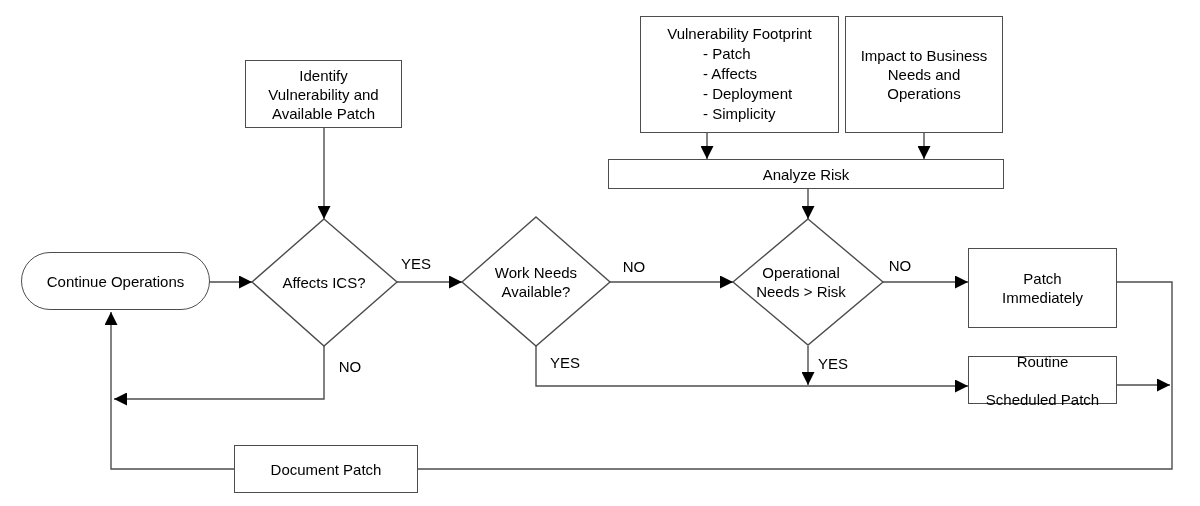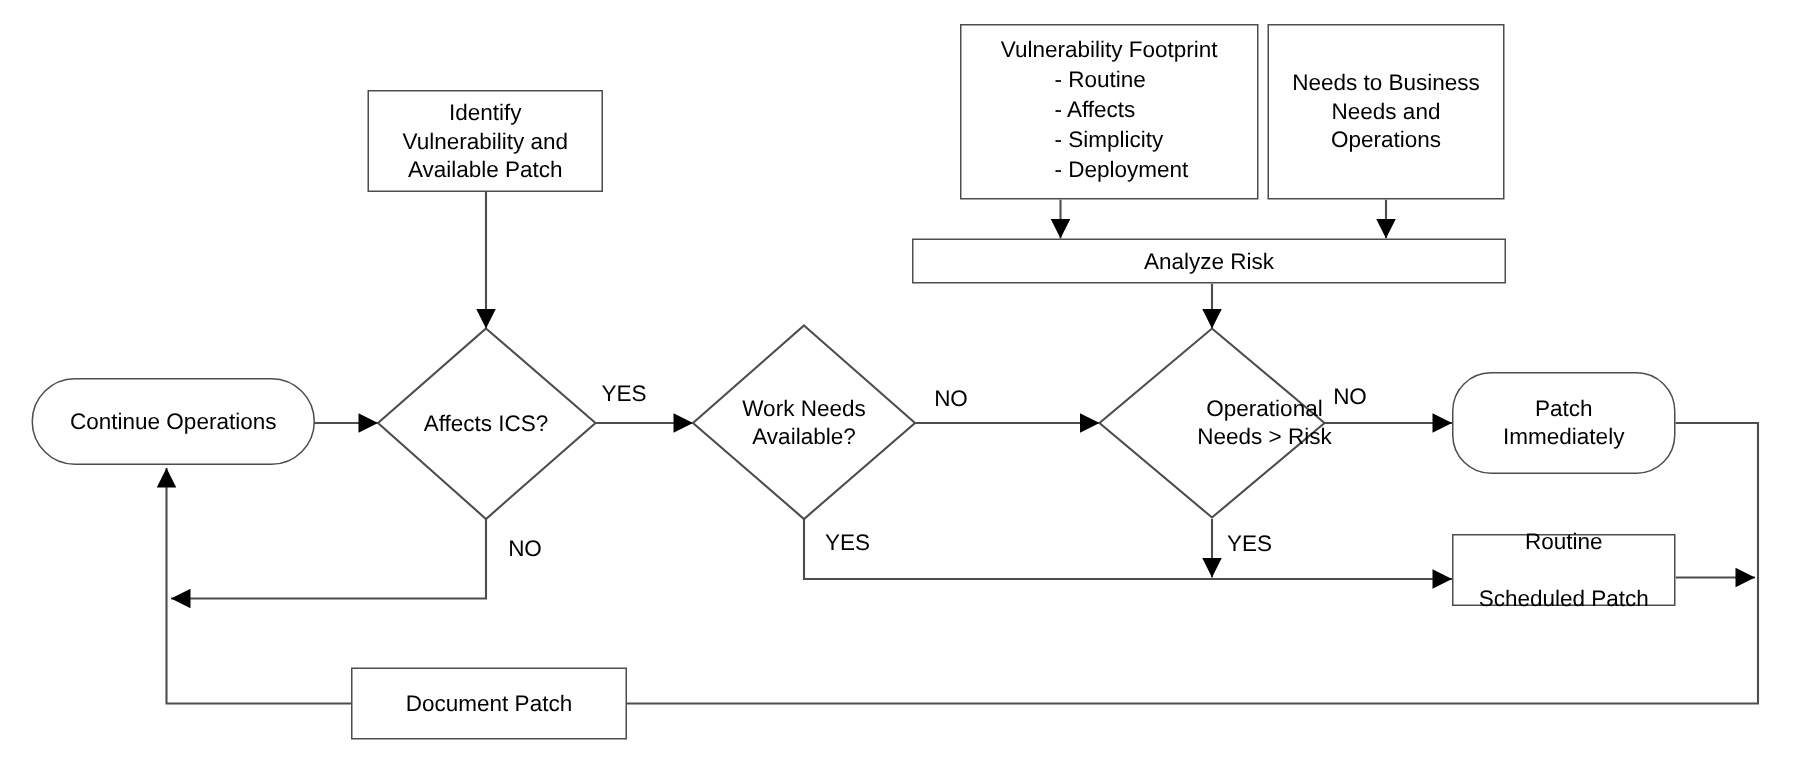--- a/index.html
+++ b/index.html
@@ -63,62 +63,62 @@
   </svg>
 
   <div class="node" style="left:245px;top:60px;width:157px;height:68px;">
     <div>Identify</div>
     <div>Vulnerability and</div>
     <div>Available Patch</div>
   </div>
 
   <div class="node vf" style="left:608px;top:16px;width:199px;height:117px;">
     <div class="vf-title">Vulnerability Footprint</div>
-    <div class="vf-item">- Routine</div>
+    <div class="vf-item">- Patch</div>
     <div class="vf-item">- Affects</div>
+    <div class="vf-item">- Deployment</div>
     <div class="vf-item">- Simplicity</div>
-    <div class="vf-item">- Deployment</div>
   </div>
 
   <div class="node" style="left:845px;top:16px;width:158px;height:117px;">
-    <div>Needs to Business</div>
+    <div>Impact to Business</div>
     <div>Needs and</div>
     <div>Operations</div>
   </div>
 
   <div class="node" style="left:608px;top:159px;width:396px;height:30px;">
     <div>Analyze Risk</div>
   </div>
 
   <div class="node stadium" style="left:21px;top:252px;width:189px;height:58px;">
     <div>Continue Operations</div>
   </div>
 
-  <div class="node" style="left:968px;top:248px;width:149px;height:68px;border-radius:26px;">
+  <div class="node" style="left:968px;top:248px;width:149px;height:80px;">
     <div>Patch</div>
     <div>Immediately</div>
   </div>
 
   <div class="node" style="left:968px;top:356px;width:149px;height:48px;gap:19px;">
     <div>Routine</div>
     <div>Scheduled Patch</div>
   </div>
 
   <div class="node" style="left:234px;top:445px;width:184px;height:48px;">
     <div>Document Patch</div>
   </div>
 
   <div class="dtext" style="left:249px;top:262px;">
     <div>Affects ICS?</div>
   </div>
   <div class="dtext" style="left:461px;top:262px;">
     <div>Work Needs</div>
     <div>Available?</div>
   </div>
-  <div class="dtext" style="left:768px;top:262px;align-items:center;">
+  <div class="dtext" style="left:726px;top:262px;align-items:center;">
     <div>Operational</div>
     <div>Needs &gt; Risk</div>
   </div>
 
   <span class="elabel" style="left:416px;top:263px;">YES</span>
   <span class="elabel" style="left:350px;top:366px;">NO</span>
   <span class="elabel" style="left:634px;top:266px;">NO</span>
   <span class="elabel" style="left:565px;top:362px;">YES</span>
   <span class="elabel" style="left:900px;top:265px;">NO</span>
   <span class="elabel" style="left:833px;top:363px;">YES</span>

